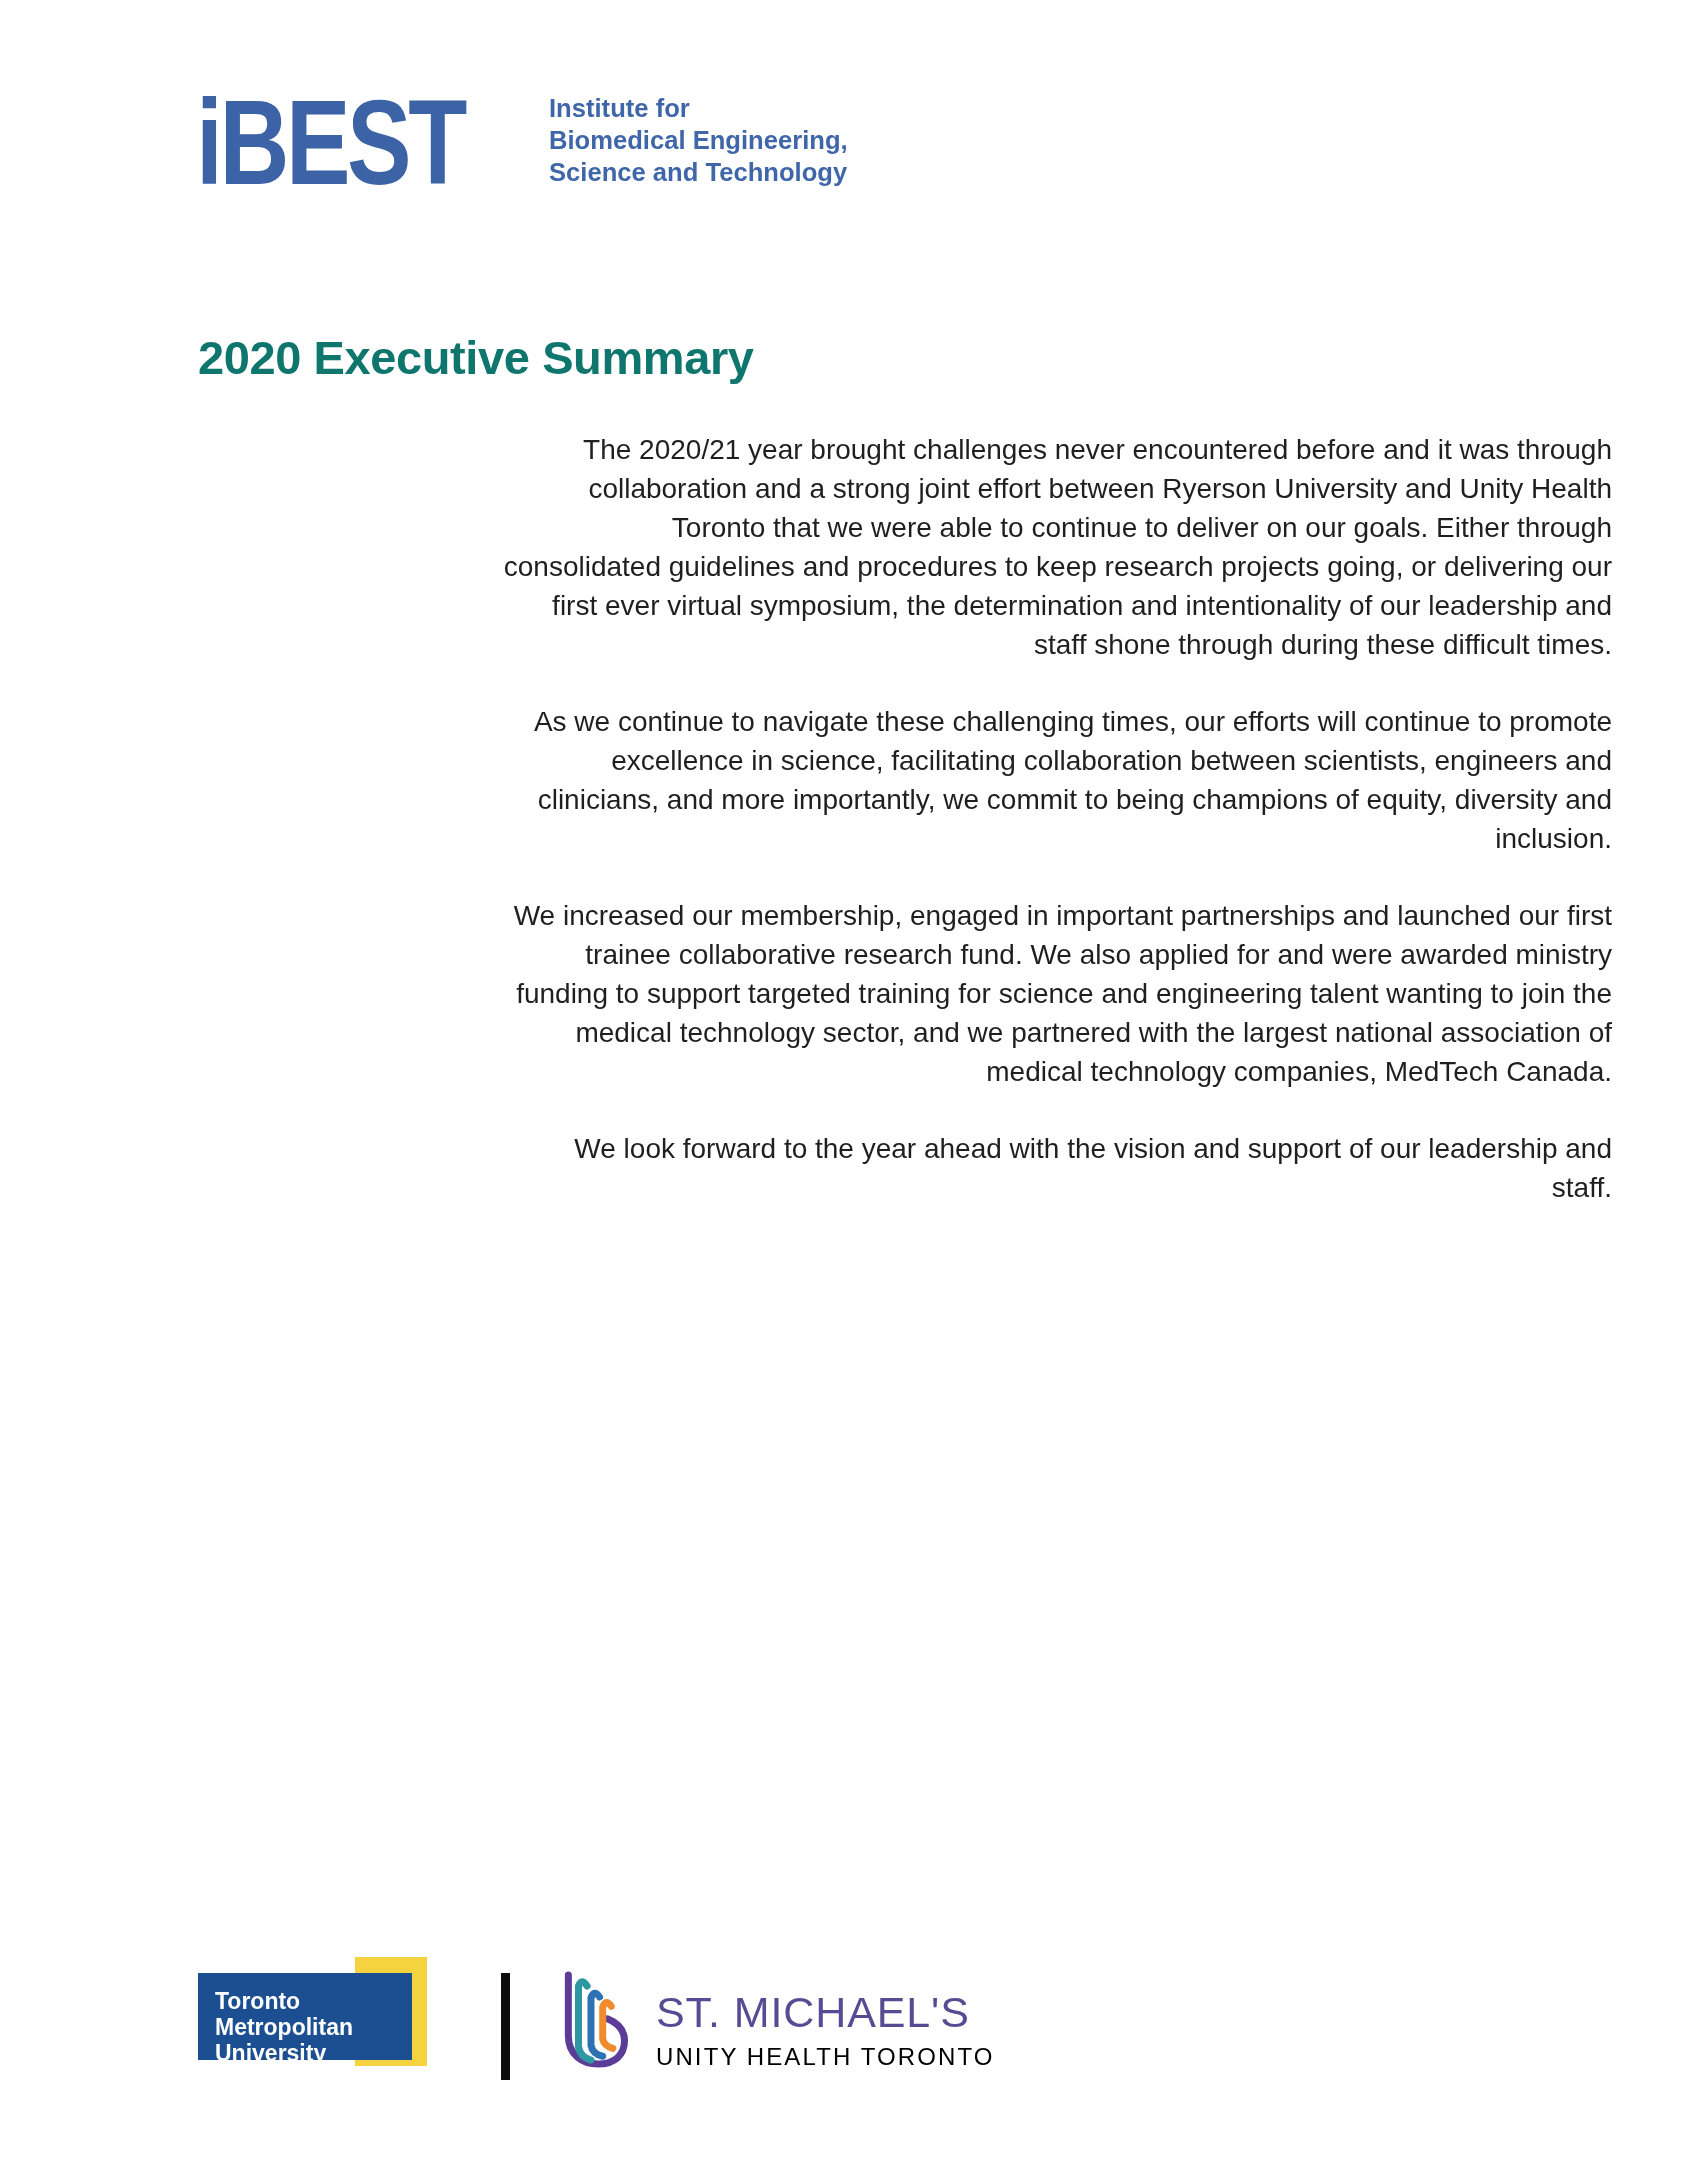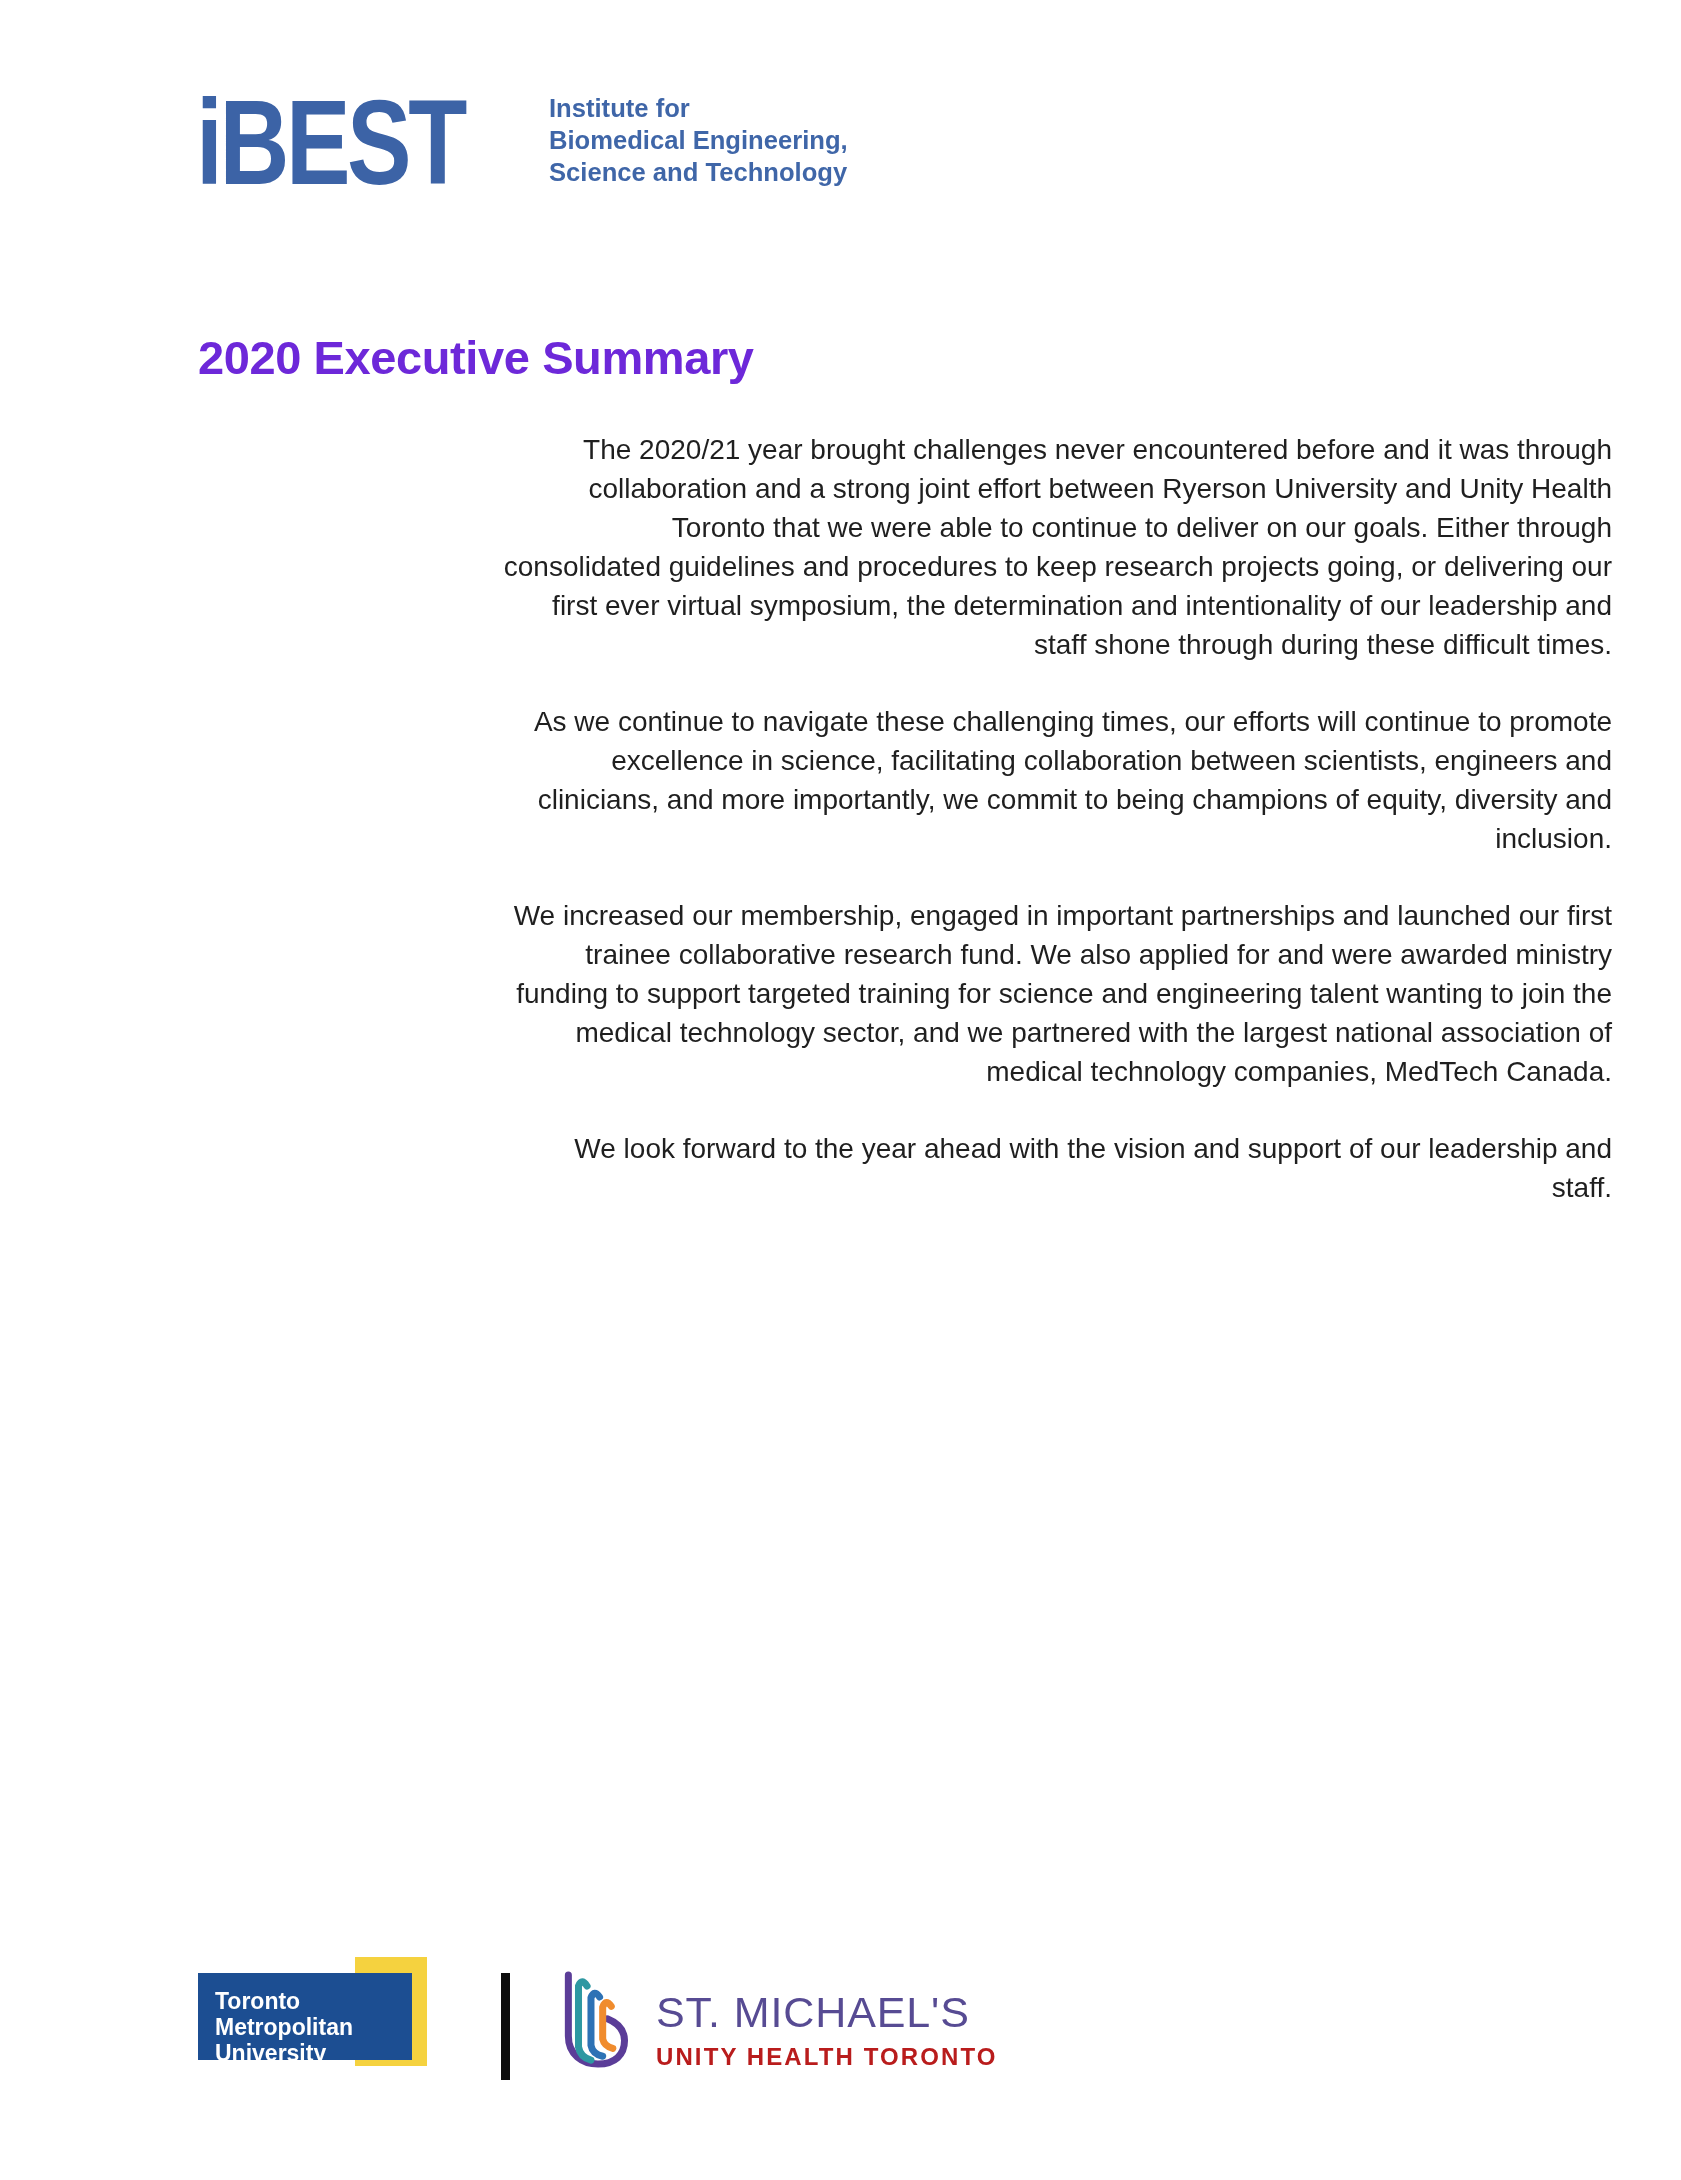--- a/index.html
+++ b/index.html
@@ -44,21 +44,21 @@
   
   .doc-title {
     position: absolute;
     left: 198px;
     top: 332px;
     margin: 0;
     font-size: 47px;
     line-height: 1.1;
     font-weight: 800;
     letter-spacing: -0.4px;
-    color: #6d28d9;
+    color: #0f766e;
     white-space: nowrap;
   }
   .doc-body {
     position: absolute;
     left: 198px;
     top: 430px;
     width: 1414px;
   }
   .doc-body p {
     margin: 0 0 38px 0;
@@ -138,23 +138,23 @@
     line-height: 1;
     font-weight: 400;
     letter-spacing: 0.9px;
     color: #574b93;
     white-space: nowrap;
   }
   .stm-subtitle {
     margin-top: 11px;
     font-size: 24px;
     line-height: 1;
-    font-weight: 700;
+    font-weight: 400;
     letter-spacing: 2.1px;
-    color: #b91c1c;
+    color: #000000;
     white-space: nowrap;
   }
 </style>
 </head>
 <body>
 
 <div class="page">
 
   <div>
     <div class="brand-wordmark">iBEST</div>

